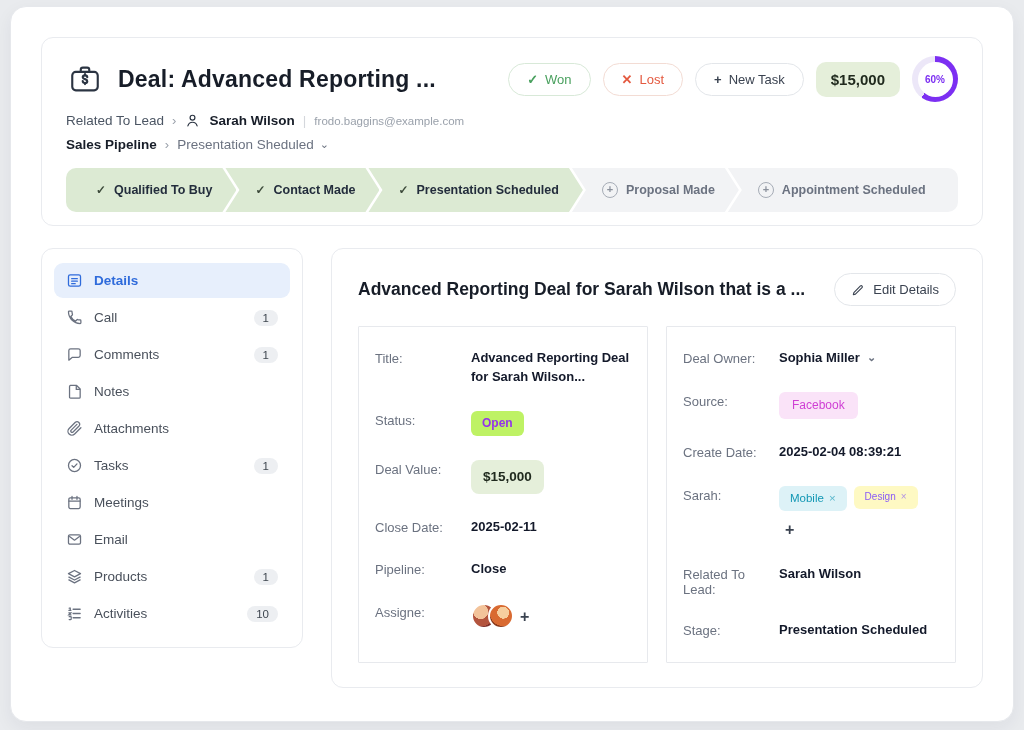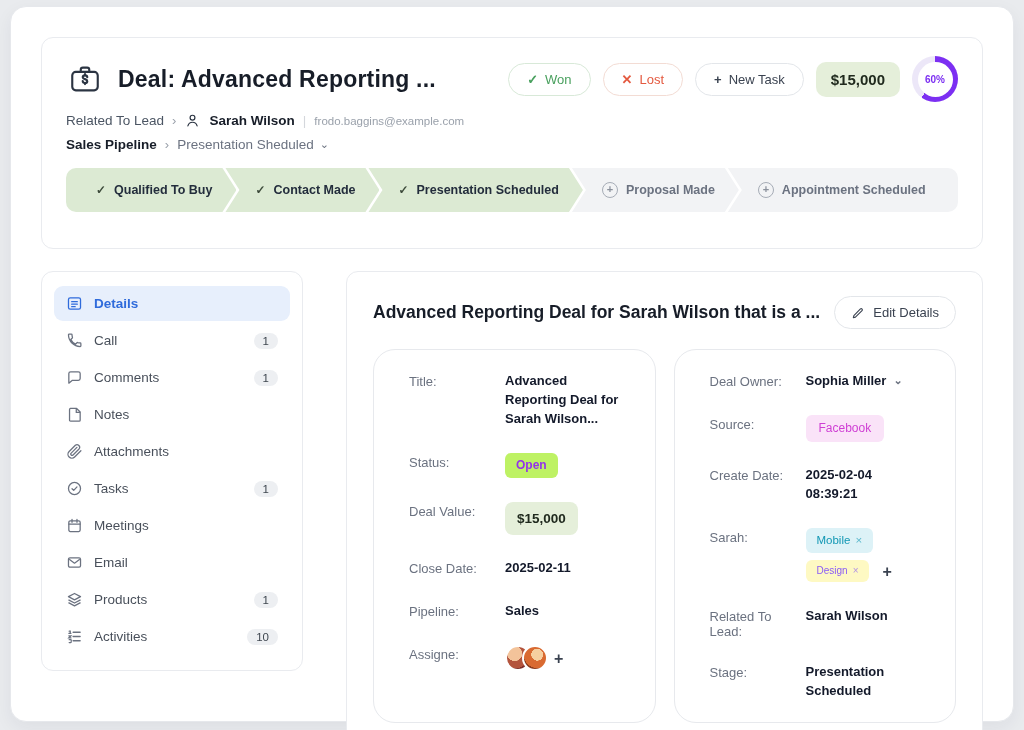--- a/index.html
+++ b/index.html
@@ -4,21 +4,21 @@
 <style>
   * { margin:0; padding:0; box-sizing:border-box; }
   html,body { width:1024px; height:730px; }
   body { background:#e9ebee; font-family:"Liberation Sans", sans-serif; color:#1f2733; position:relative; }
   .canvas { position:absolute; inset:0; overflow:hidden; }
   .app { position:absolute; left:10px; right:10px; top:6px; bottom:8px; background:#ffffff; border:1px solid #e6e8ec; border-radius:16px; box-shadow:0 6px 18px rgba(30,40,60,.06); padding:30px 30px 24px; }
 
   .card { background:#fff; border:1px solid #e9ebef; border-radius:12px; }
 
   
-  .header-card { padding:18px 24px 36px; }
+  .header-card { padding:18px 24px 13px; }
   .hrow1 { display:flex; align-items:center; }
   .deal-ic { width:38px; height:34px; margin-right:14px; color:#2b3442; flex:0 0 auto; }
   .deal-title { font-size:23px; font-weight:700; letter-spacing:.2px; color:#171d28; white-space:nowrap; }
   .hactions { margin-left:auto; display:flex; align-items:center; gap:12px; }
   .pill-btn { display:flex; align-items:center; gap:7px; background:#fff; border-radius:999px; padding:8px 18px; font-size:13px; cursor:pointer; }
   .btn-won  { border:1px solid #d8e9d8; color:#49a05e; }
   .btn-lost { border:1px solid #f3dcd4; color:#e4593f; }
   .btn-task { border:1px solid #e3e6ea; color:#3a4250; }
   .glyph { font-weight:700; font-size:13px; }
   .amount-badge { background:#e5efda; border-radius:10px; padding:9px 15px; font-size:15px; font-weight:700; color:#202a1e; }
@@ -45,37 +45,37 @@
   .seg:first-child { margin-left:0; clip-path: polygon(0 0, calc(100% - 14px) 0, 100% 50%, calc(100% - 14px) 100%, 0 100%); }
   .seg:last-child { flex:1; clip-path: polygon(14px 50%, 0 0, 100% 0, 100% 100%, 0 100%); }
   .seg.done { background:#dcead3; }
   .seg.todo { background:#f2f3f5; }
   .seg .lbl { font-size:12.5px; font-weight:700; color:#232d3c; }
   .seg.todo .lbl { color:#6b7280; font-weight:600; }
   .seg-check { color:#3c4a3a; font-size:12px; font-weight:700; }
   .plus-circle { width:16px; height:16px; border:1.3px solid #a6acb6; border-radius:50%; color:#8b919c; font-size:11px; line-height:13px; text-align:center; font-weight:600; }
 
   
-  .lower { display:flex; gap:43px; margin-top:22px; align-items:flex-start; }
+  .lower { display:flex; gap:28px; margin-top:22px; align-items:flex-start; }
 
   .sidebar { width:262px; padding:14px 12px; }
   .side-item { display:flex; align-items:center; gap:11px; padding:9px 12px; border-radius:9px; font-size:13.5px; color:#49505b; cursor:pointer; margin-bottom:2px; }
   .side-item .ic { width:17px; height:17px; flex:0 0 auto; color:#6b7280; }
   .side-item.active { background:#e7effc; color:#2f6bdb; font-weight:700; }
   .side-item.active .ic { color:#2f6bdb; }
   .count-badge { margin-left:auto; background:#edeff2; border-radius:999px; padding:2px 9px; font-size:11.5px; color:#3f4750; }
 
   .main-card { flex:1; padding:24px 26px; }
   .main-head { display:flex; align-items:center; justify-content:space-between; margin-bottom:20px; }
   .main-title { font-size:17.5px; font-weight:600; color:#171d28; }
   .edit-btn { display:flex; align-items:center; gap:8px; border:1px solid #e3e6ea; border-radius:999px; background:#fff; padding:8px 16px; font-size:13px; color:#3a4250; cursor:pointer; }
   .edit-btn .ic { width:14px; height:14px; color:#3a4250; }
 
   .boxes { display:flex; gap:18px; }
-  .fbox { flex:1; border:1px solid #e7e9ed; border-radius:22px; padding:22px 35px; }
+  .fbox { flex:1; border:1px solid #e7e9ed; border-radius:1px; padding:22px 16px; }
   .frow { display:flex; margin-bottom:24px; align-items:flex-start; }
   .frow:last-child { margin-bottom:0; }
   .flabel { width:96px; flex:0 0 auto; font-size:13px; color:#6b7280; padding-top:2px; }
   .fvalue { font-size:13px; font-weight:700; color:#13192a; line-height:1.45; }
   .tag { display:inline-block; border-radius:6px; padding:4px 11px; font-size:12px; font-weight:600; }
   .tag-open     { background:#bef264; color:#9333ea; }
   .tag-value    { background:#e5efda; color:#202a1e; border-radius:8px; padding:7px 12px; font-size:13.5px; font-weight:700; }
   .tag-facebook { background:#fae3f8; color:#cf3fd4; font-weight:500; padding:5px 13px; }
   .tag-mobile   { background:#ddf2f7; color:#1197b4; font-weight:500; font-size:11.5px; }
   .tag-design   { background:#fef9c3; color:#8a5cf6; font-weight:500; font-size:10px; }
@@ -271,21 +271,21 @@
           <div class="frow">
             <div class="flabel">Deal Value:</div>
             <div class="fvalue"><span class="tag tag-value">$15,000</span></div>
           </div>
           <div class="frow">
             <div class="flabel">Close Date:</div>
             <div class="fvalue">2025-02-11</div>
           </div>
           <div class="frow">
             <div class="flabel">Pipeline:</div>
-            <div class="fvalue">Sales</div>
+            <div class="fvalue">Close</div>
           </div>
           <div class="frow">
             <div class="flabel">Assigne:</div>
             <div class="fvalue avatars">
               <span class="avatar a1"></span>
               <span class="avatar a2"></span>
               <span class="add-plus">+</span>
             </div>
           </div>
         </div>

